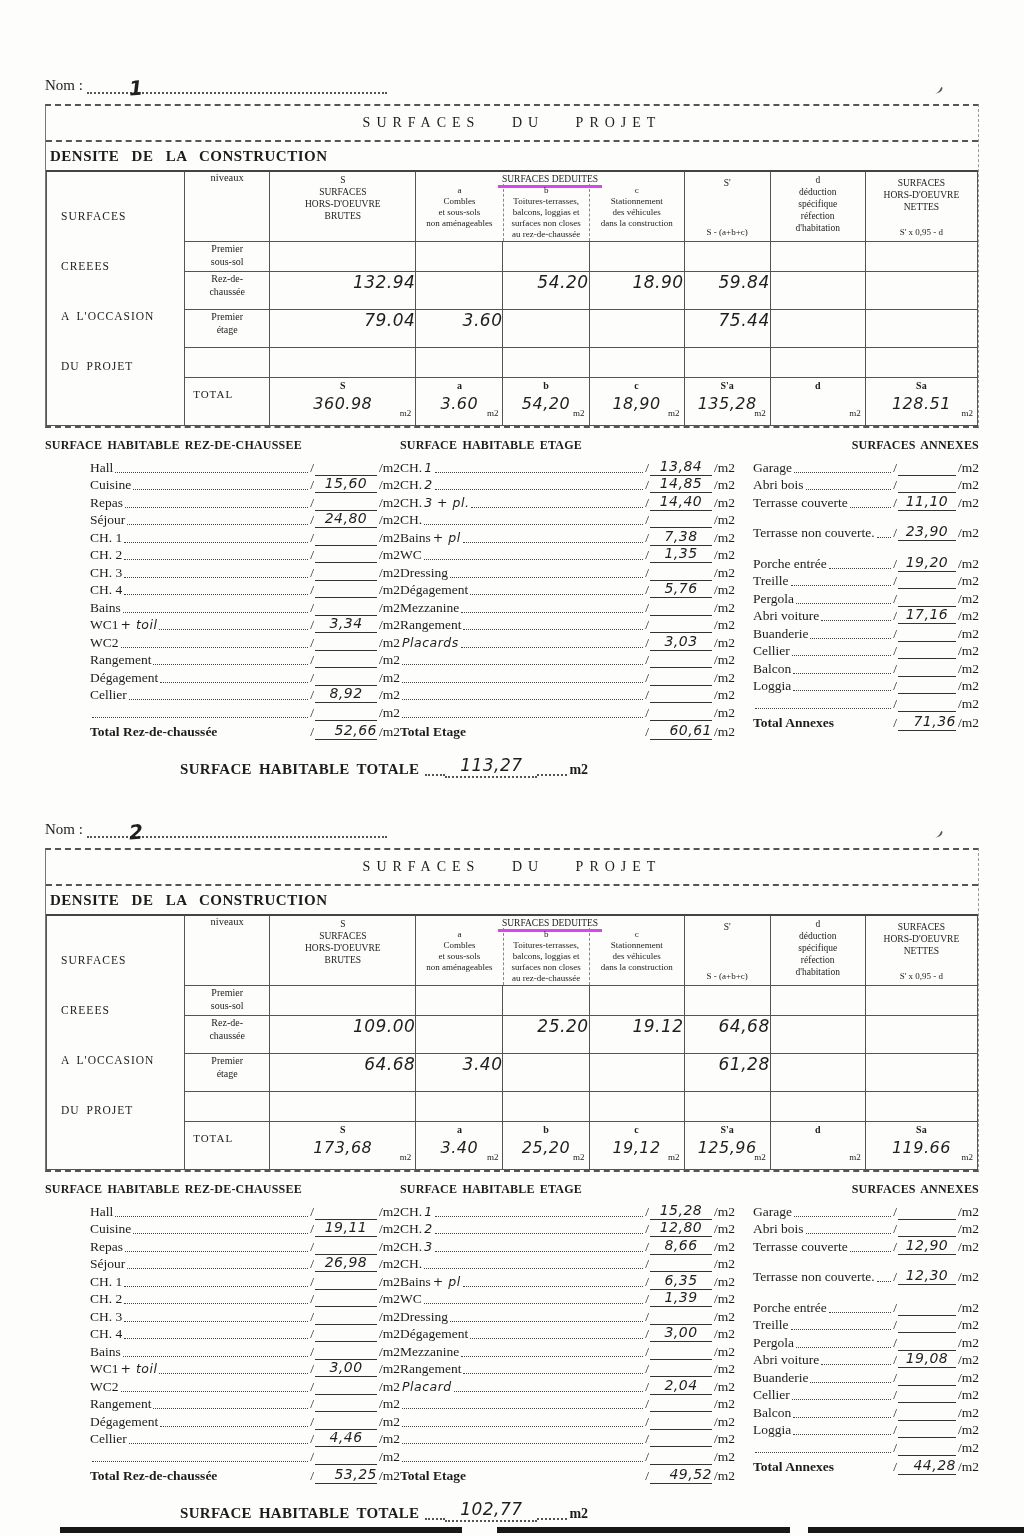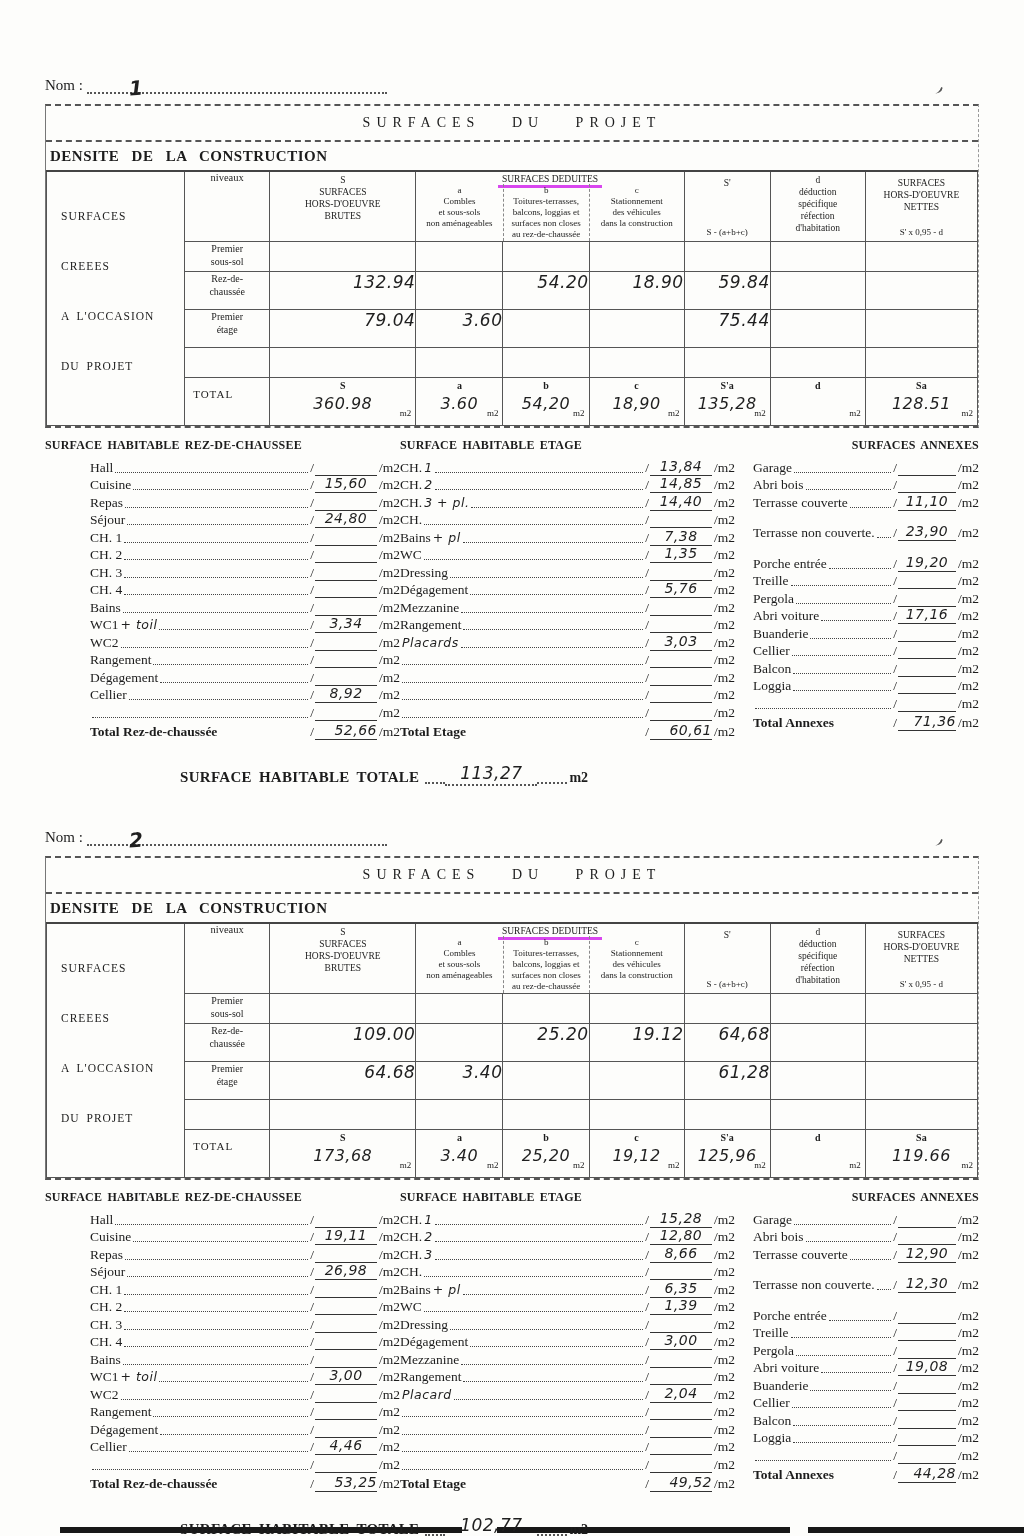--- a/index.html
+++ b/index.html
@@ -79,21 +79,21 @@
   .leader.nodots { border-bottom:none; }
   .slash { margin:0 1px; }
   .lval { width:62px; border-bottom:1.5px solid #333; text-align:center; font-size:14px; line-height:1.05; padding-bottom:1px; flex:0 0 auto; }
   .col3 .lval { width:58px; }
   .punit { margin-left:2px; flex:0 0 auto; }
   .lrow.total { margin-top:2px; }
   .lrow.total .llabel { font-weight:bold; }
   .lrow.total .lval { font-size:14px;text-align:right; }
 
   
-  .totale-line { display:flex; align-items:flex-end; margin:20px 0 0 135px; height:26px; }
+  .totale-line { display:flex; align-items:flex-end; margin:12px 0 0 135px; height:26px; }
   .totale-label { font-weight:bold; font-size:15px; letter-spacing:0.3px; word-spacing:3px; }
   .dots { border-bottom:2px dotted #555; height:10px; margin-bottom:2px; }
   .d1 { width:20px; margin-left:6px; } .d2 { width:30px; }
   .totale-val { min-width:92px; text-align:center; border-bottom:2px dotted #555; font-size:17px; padding-bottom:1px; }
   .totale-unit { font-weight:bold; font-size:14px; margin-left:2px; }
 
   
   .scan-bar { position:absolute; bottom:3px; height:6px; background:#181818; }
   .sb1 { left:60px; width:402px; } .sb2 { left:497px; width:293px; } .sb3 { left:808px; width:216px; }
 </style>

